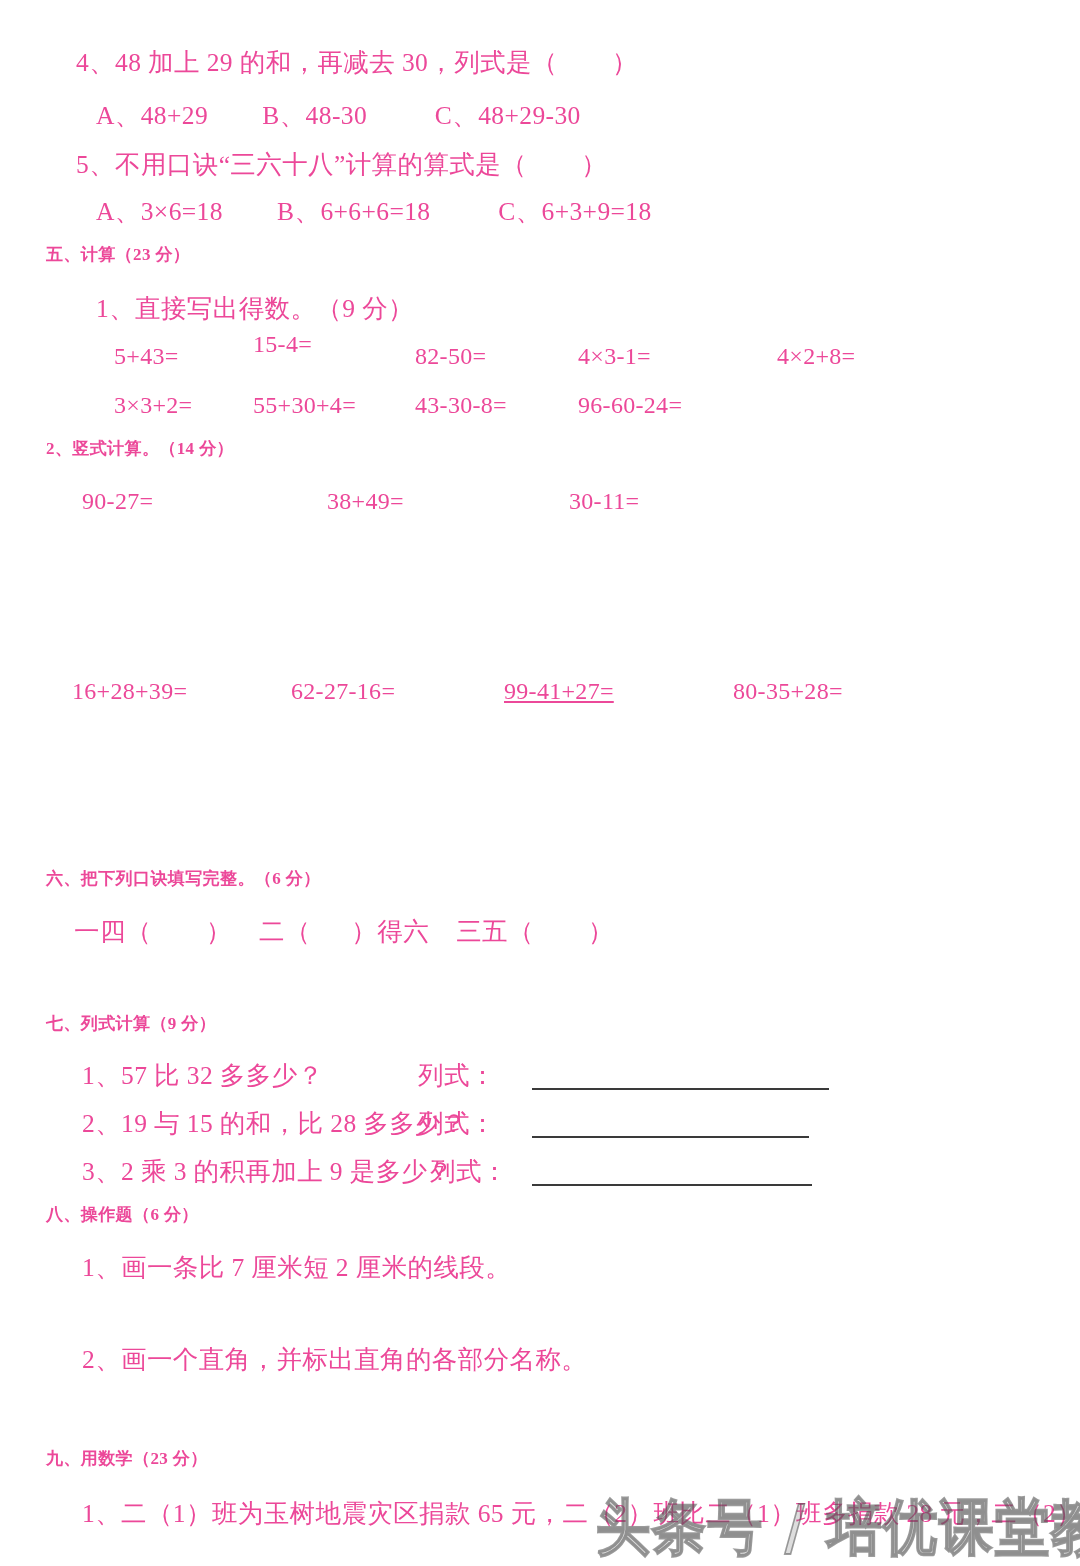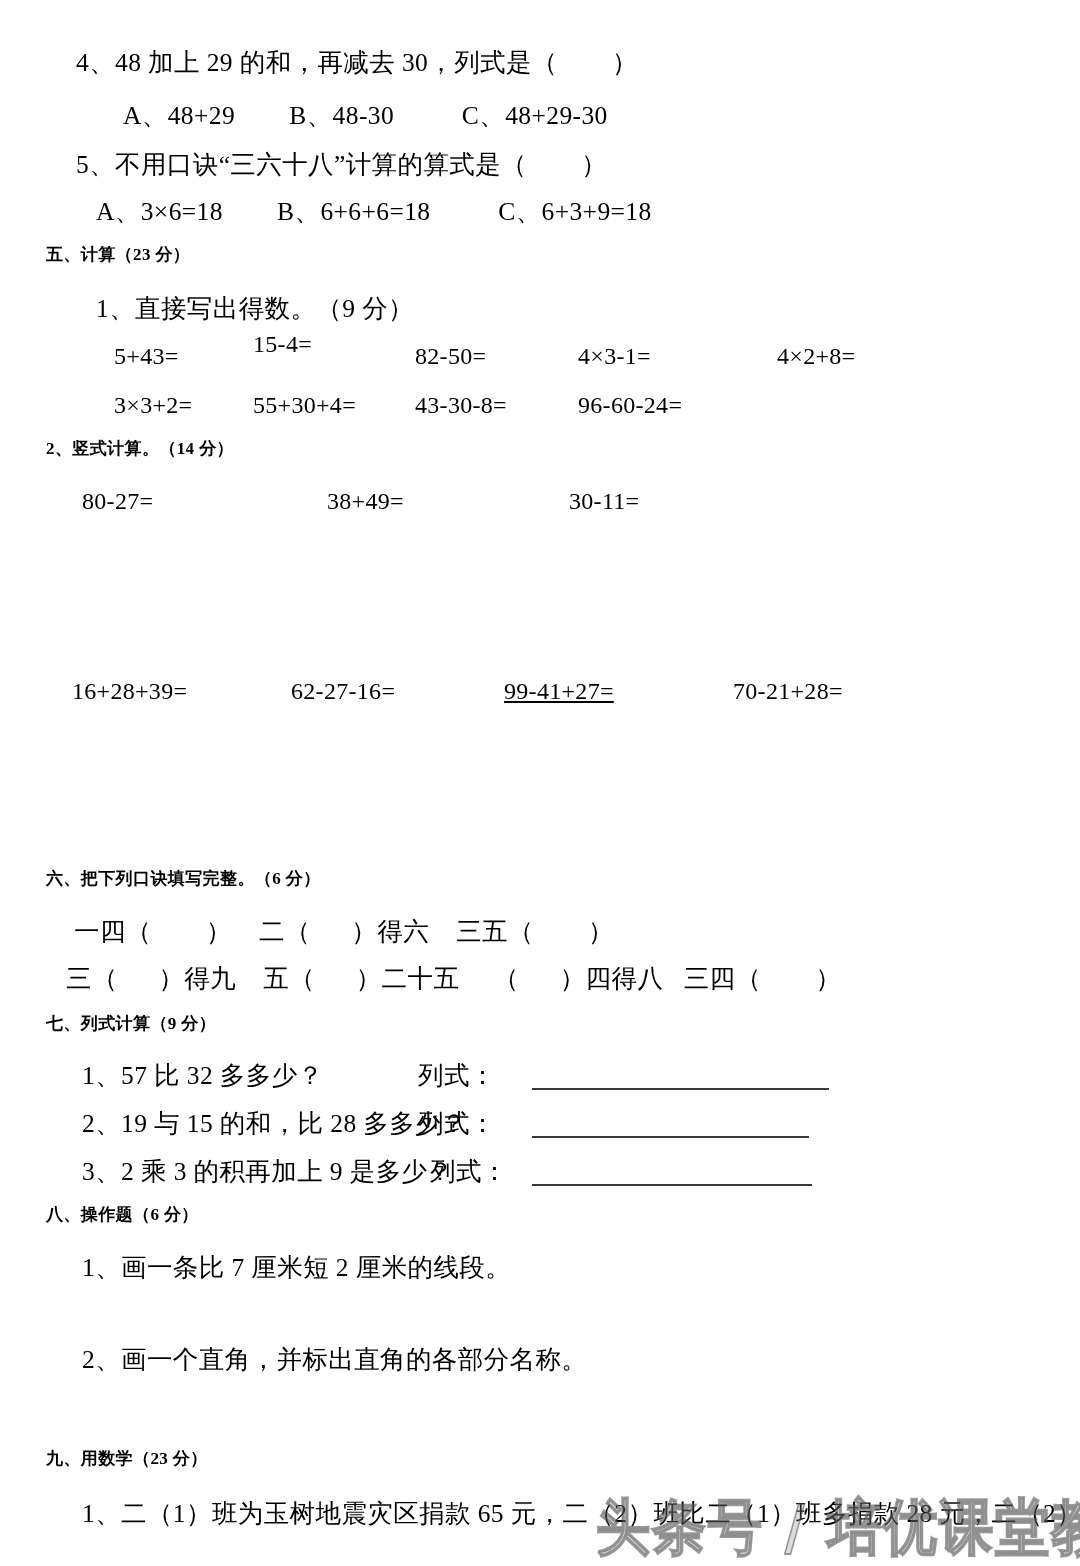--- a/index.html
+++ b/index.html
@@ -17,21 +17,21 @@
     height: 1566px;
     background: #ffffff;
     overflow: hidden;
   }
   .ln {
     position: absolute;
     white-space: pre;
     font-size: 25.5px;
     line-height: 1;
     letter-spacing: 0.4px;
-    color: #000000;
+    color: #ec4899;
   }
   .sec {
     font-size: 17px;
     font-weight: bold;
   }
   .mono-expr {
     font-family: "Liberation Serif", "DejaVu Serif", serif;
     font-size: 24px;
     letter-spacing: 0.3px;
   }
@@ -58,21 +58,21 @@
     transform-origin: left top;
   }
 </style>
 </head>
 <body>
 
 <div id="page">
 
   <div class="ln" style="left:76px; top:50px;">4、48 加上 29 的和，再减去 30，列式是（        ）</div>
 
-  <div class="ln" style="left:96px; top:103px;margin-left:27px;">A、48+29        B、48-30          C、48+29-30</div>
+  <div class="ln" style="left:96px; top:103px;">A、48+29        B、48-30          C、48+29-30</div>
 
   <div class="ln" style="left:76px; top:152px;">5、不用口诀“三六十八”计算的算式是（        ）</div>
 
   <div class="ln" style="left:96px; top:199px;">A、3×6=18        B、6+6+6=18          C、6+3+9=18</div>
 
   <div class="ln sec" style="left:46px; top:246px;">五、计算（23 分）</div>
 
   <div class="ln" style="left:96px; top:296px;">1、直接写出得数。（9 分）</div>
 
   <div class="ln mono-expr" style="left:114px; top:344px;">5+43=</div>
@@ -81,34 +81,33 @@
   <div class="ln mono-expr" style="left:578px; top:344px;">4×3-1=</div>
   <div class="ln mono-expr" style="left:777px; top:344px;">4×2+8=</div>
 
   <div class="ln mono-expr" style="left:114px; top:393px;">3×3+2=</div>
   <div class="ln mono-expr" style="left:253px; top:393px;">55+30+4=</div>
   <div class="ln mono-expr" style="left:415px; top:393px;">43-30-8=</div>
   <div class="ln mono-expr" style="left:578px; top:393px;">96-60-24=</div>
 
   <div class="ln sec" style="left:46px; top:440px;">2、竖式计算。（14 分）</div>
 
-  <div class="ln mono-expr" style="left:82px; top:489px;">80-27=</div>
+  <div class="ln mono-expr" style="left:82px; top:489px;">90-27=</div>
   <div class="ln mono-expr" style="left:327px; top:489px;">38+49=</div>
   <div class="ln mono-expr" style="left:569px; top:489px;">30-11=</div>
 
   <div class="ln mono-expr" style="left:72px; top:679px;">16+28+39=</div>
   <div class="ln mono-expr" style="left:291px; top:679px;">62-27-16=</div>
   <div class="ln mono-expr" style="left:504px; top:679px;text-decoration:underline;">99-41+27=</div>
-  <div class="ln mono-expr" style="left:733px; top:679px;">70-21+28=</div>
+  <div class="ln mono-expr" style="left:733px; top:679px;">80-35+28=</div>
 
   <div class="ln sec" style="left:46px; top:870px;">六、把下列口诀填写完整。（6 分）</div>
 
   <div class="ln" style="left:74px; top:919px;">一四（        ）    二（      ）得六    三五（        ）</div>
 
-  <div class="ln" style="left:66px; top:966px;">三（      ）得九    五（      ）二十五     （      ）四得八   三四（        ）</div>
 
   <div class="ln sec" style="left:46px; top:1015px;">七、列式计算（9 分）</div>
 
   <div class="ln" style="left:82px; top:1063px;">1、57 比 32 多多少？</div>
   <div class="ln" style="left:418px; top:1063px;">列式：</div>
   <div class="rule" style="left:532px; top:1088px; width:297px;"></div>
 
   <div class="ln" style="left:82px; top:1111px;">2、19 与 15 的和，比 28 多多少？</div>
   <div class="ln" style="left:418px; top:1111px;">列式：</div>
   <div class="rule" style="left:532px; top:1136px; width:277px;"></div>

